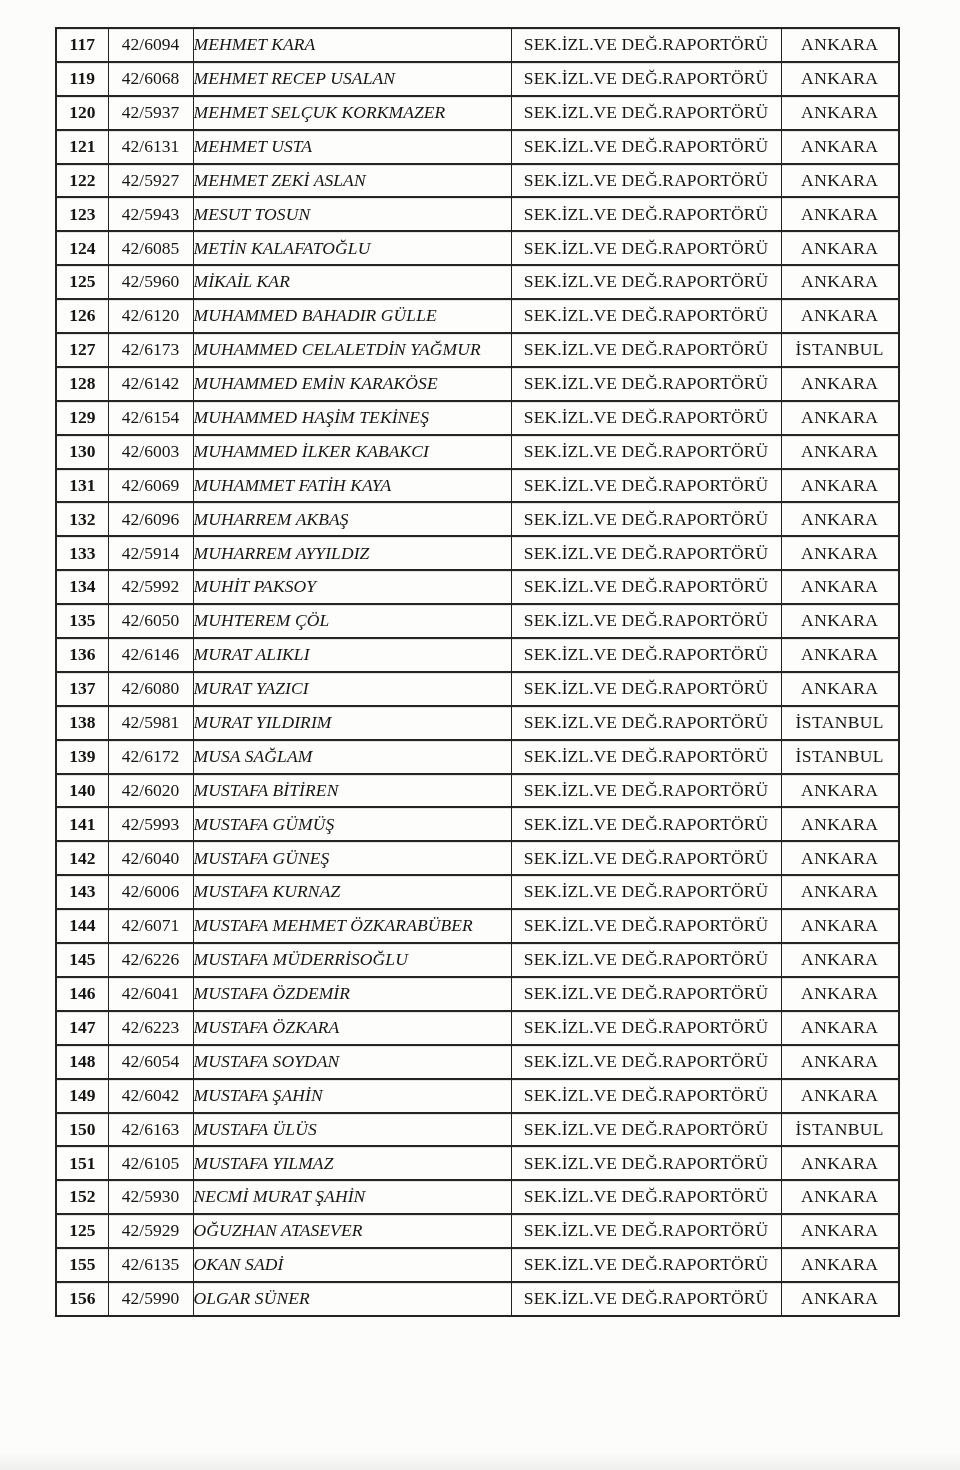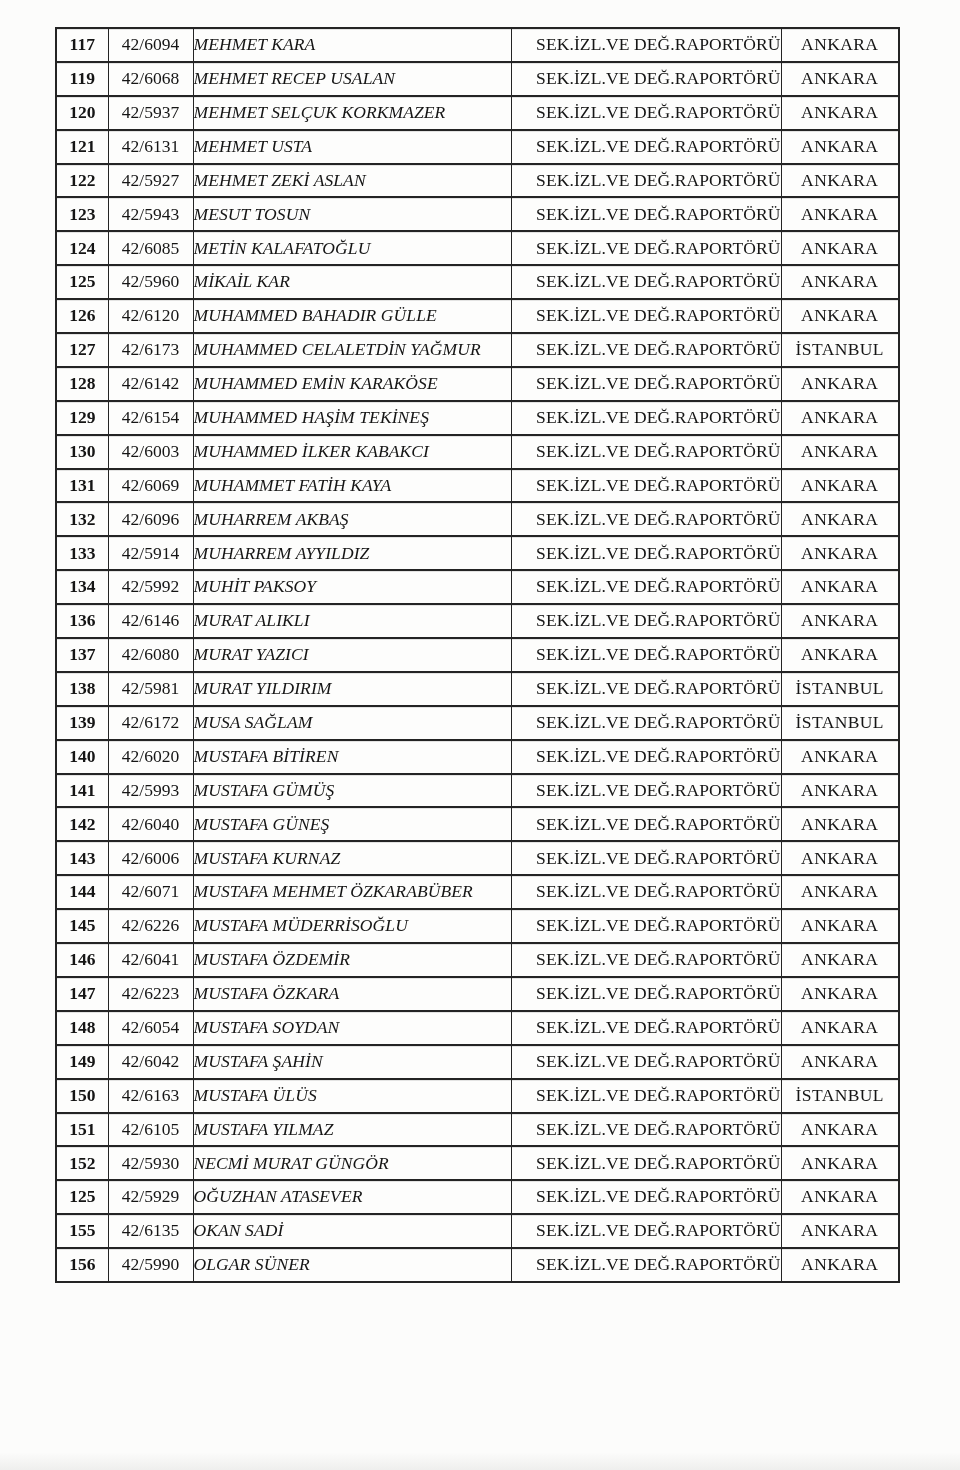--- a/index.html
+++ b/index.html
@@ -67,21 +67,21 @@
     text-align: center;
     font-size: 17px;
   }
   td.c-name {
     text-align: left;
     padding-left: 5px;
     letter-spacing: 0.1px;
     font-style: italic;
   }
   td.c-title {
-    text-align: right;
+    text-align: center;
     padding-left: 3px;
     font-size: 17.3px;
     letter-spacing: 0.1px;
   }
   td.c-city {
     text-align: center;
     font-size: 16.8px;
     letter-spacing: 0.4px;
     margin-top: 14px;
   }
@@ -212,20 +212,27 @@
           <td class="c-city">ANKARA</td>
         </tr>
         <tr>
           <td class="c-no">134</td>
           <td class="c-sicil">42/5992</td>
           <td class="c-name">MUHİT PAKSOY</td>
           <td class="c-title">SEK.İZL.VE DEĞ.RAPORTÖRÜ</td>
           <td class="c-city">ANKARA</td>
         </tr>
         <tr>
+          <td class="c-no">135</td>
+          <td class="c-sicil">42/6050</td>
+          <td class="c-name">MUHTEREM ÇÖL</td>
+          <td class="c-title">SEK.İZL.VE DEĞ.RAPORTÖRÜ</td>
+          <td class="c-city">ANKARA</td>
+        </tr>
+        <tr>
           <td class="c-no">136</td>
           <td class="c-sicil">42/6146</td>
           <td class="c-name">MURAT ALIKLI</td>
           <td class="c-title">SEK.İZL.VE DEĞ.RAPORTÖRÜ</td>
           <td class="c-city">ANKARA</td>
         </tr>
         <tr>
           <td class="c-no">137</td>
           <td class="c-sicil">42/6080</td>
           <td class="c-name">MURAT YAZICI</td>
@@ -326,21 +333,21 @@
         <tr>
           <td class="c-no">151</td>
           <td class="c-sicil">42/6105</td>
           <td class="c-name">MUSTAFA YILMAZ</td>
           <td class="c-title">SEK.İZL.VE DEĞ.RAPORTÖRÜ</td>
           <td class="c-city">ANKARA</td>
         </tr>
         <tr>
           <td class="c-no">152</td>
           <td class="c-sicil">42/5930</td>
-          <td class="c-name">NECMİ MURAT GÜNGÖR</td>
+          <td class="c-name">NECMİ MURAT ŞAHİN</td>
           <td class="c-title">SEK.İZL.VE DEĞ.RAPORTÖRÜ</td>
           <td class="c-city">ANKARA</td>
         </tr>
         <tr>
           <td class="c-no">125</td>
           <td class="c-sicil">42/5929</td>
           <td class="c-name">OĞUZHAN ATASEVER</td>
           <td class="c-title">SEK.İZL.VE DEĞ.RAPORTÖRÜ</td>
           <td class="c-city">ANKARA</td>
         </tr>

